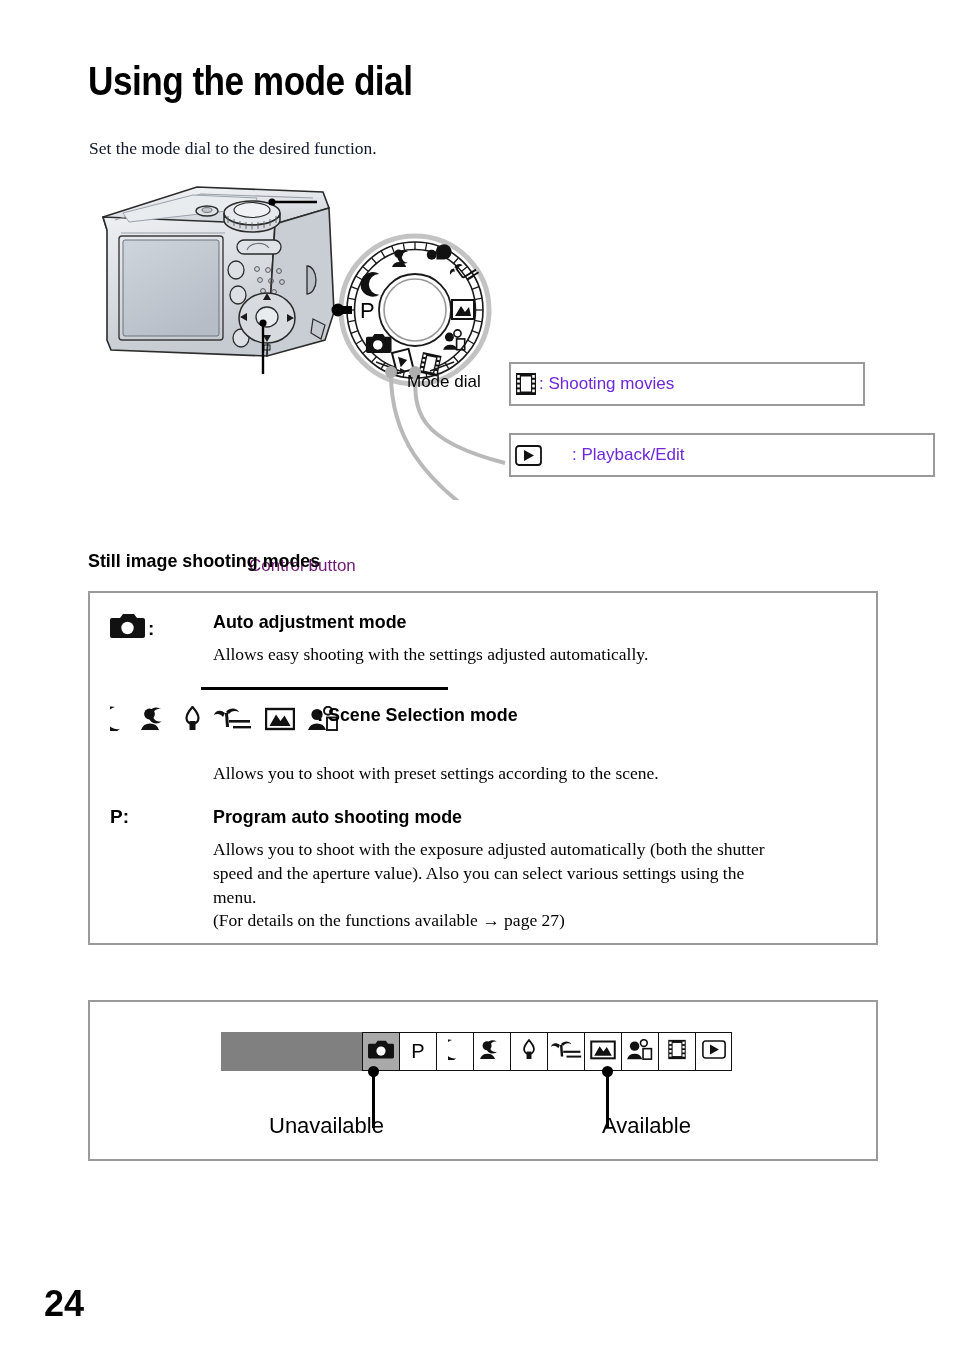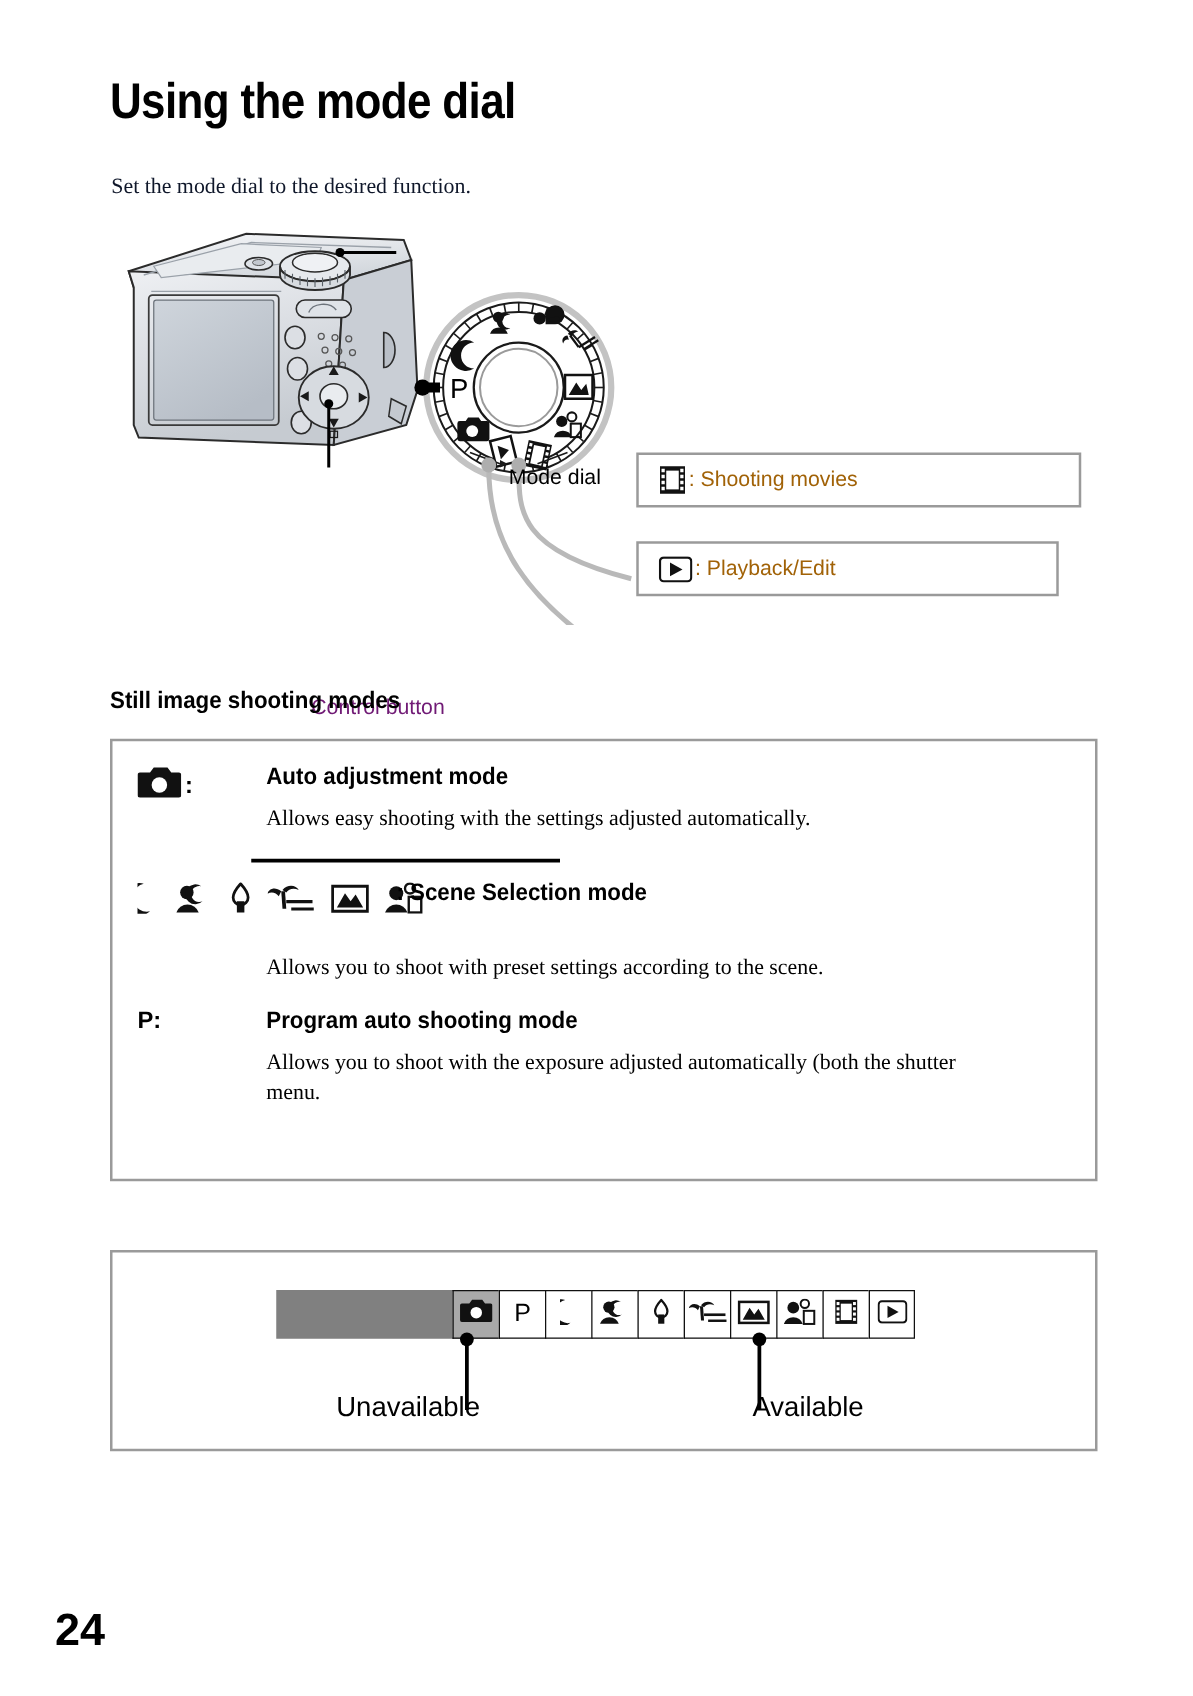--- a/index.html
+++ b/index.html
@@ -36,25 +36,25 @@
     font-family:"Liberation Sans", sans-serif; font-size:17px; color:#000;
   }
   .label-control-button {
     position:absolute; left:164px; top:376px;
     font-family:"Liberation Sans", sans-serif; font-size:17px; color:#701a75;
   }
 
   
   .callout {
     position:absolute; border:2px solid #9a9a9a; background:#fff;
-    display:flex; align-items:center; padding-left:16px;
-    font-family:"Liberation Sans", sans-serif; font-size:17px; color:#a16207;
+    display:flex; align-items:center; padding-left:4px;
+    font-family:"Liberation Sans", sans-serif; font-size:17px; color:#6d28d9;
   }
   .callout-movie { left:509px; top:362px; width:356px; height:44px; }
-  .callout-play  { left:509px; top:433px; width:338px; height:44px; }
+  .callout-play  { left:509px; top:433px; width:426px; height:44px;gap:28px; }
   .callout .ico { display:inline-flex; align-items:center; margin-right:2px; }
   .callout .txt { white-space:nowrap; }
 
   
   .section-heading {
     position:absolute; left:88px; top:550px;
     font-family:"Liberation Sans", sans-serif; font-weight:bold; font-size:19px;
     transform: scaleX(0.94); transform-origin:left top;
     color:#000; white-space:nowrap;
   }
@@ -505,21 +505,27 @@
 
     <div class="mode-row row-prog">
       <div class="key-wrap">
         <span class="mode-key">P:</span>
       </div>
       <div class="title-wrap">
         <div class="mode-title">Program auto shooting mode</div>
       </div>
       <div class="desc-wrap">
         <div class="mode-desc">Allows you to shoot with the exposure adjusted automatically (both the shutter</div>
+        <div class="mode-desc">speed and the aperture value). Also you can select various settings using the</div>
         <div class="mode-desc">menu.</div>
+        <div class="mode-desc">
+          <span>(For details on the functions available</span>
+          <span class="arrow-glyph">→</span>
+          <span>page 27)</span>
+        </div>
       </div>
     </div>
   </div>
 
 
   <div class="legend-box">
 
     <div class="legend-bar">
       <div class="legend-spacer"></div>
       <div class="legend-cells">

